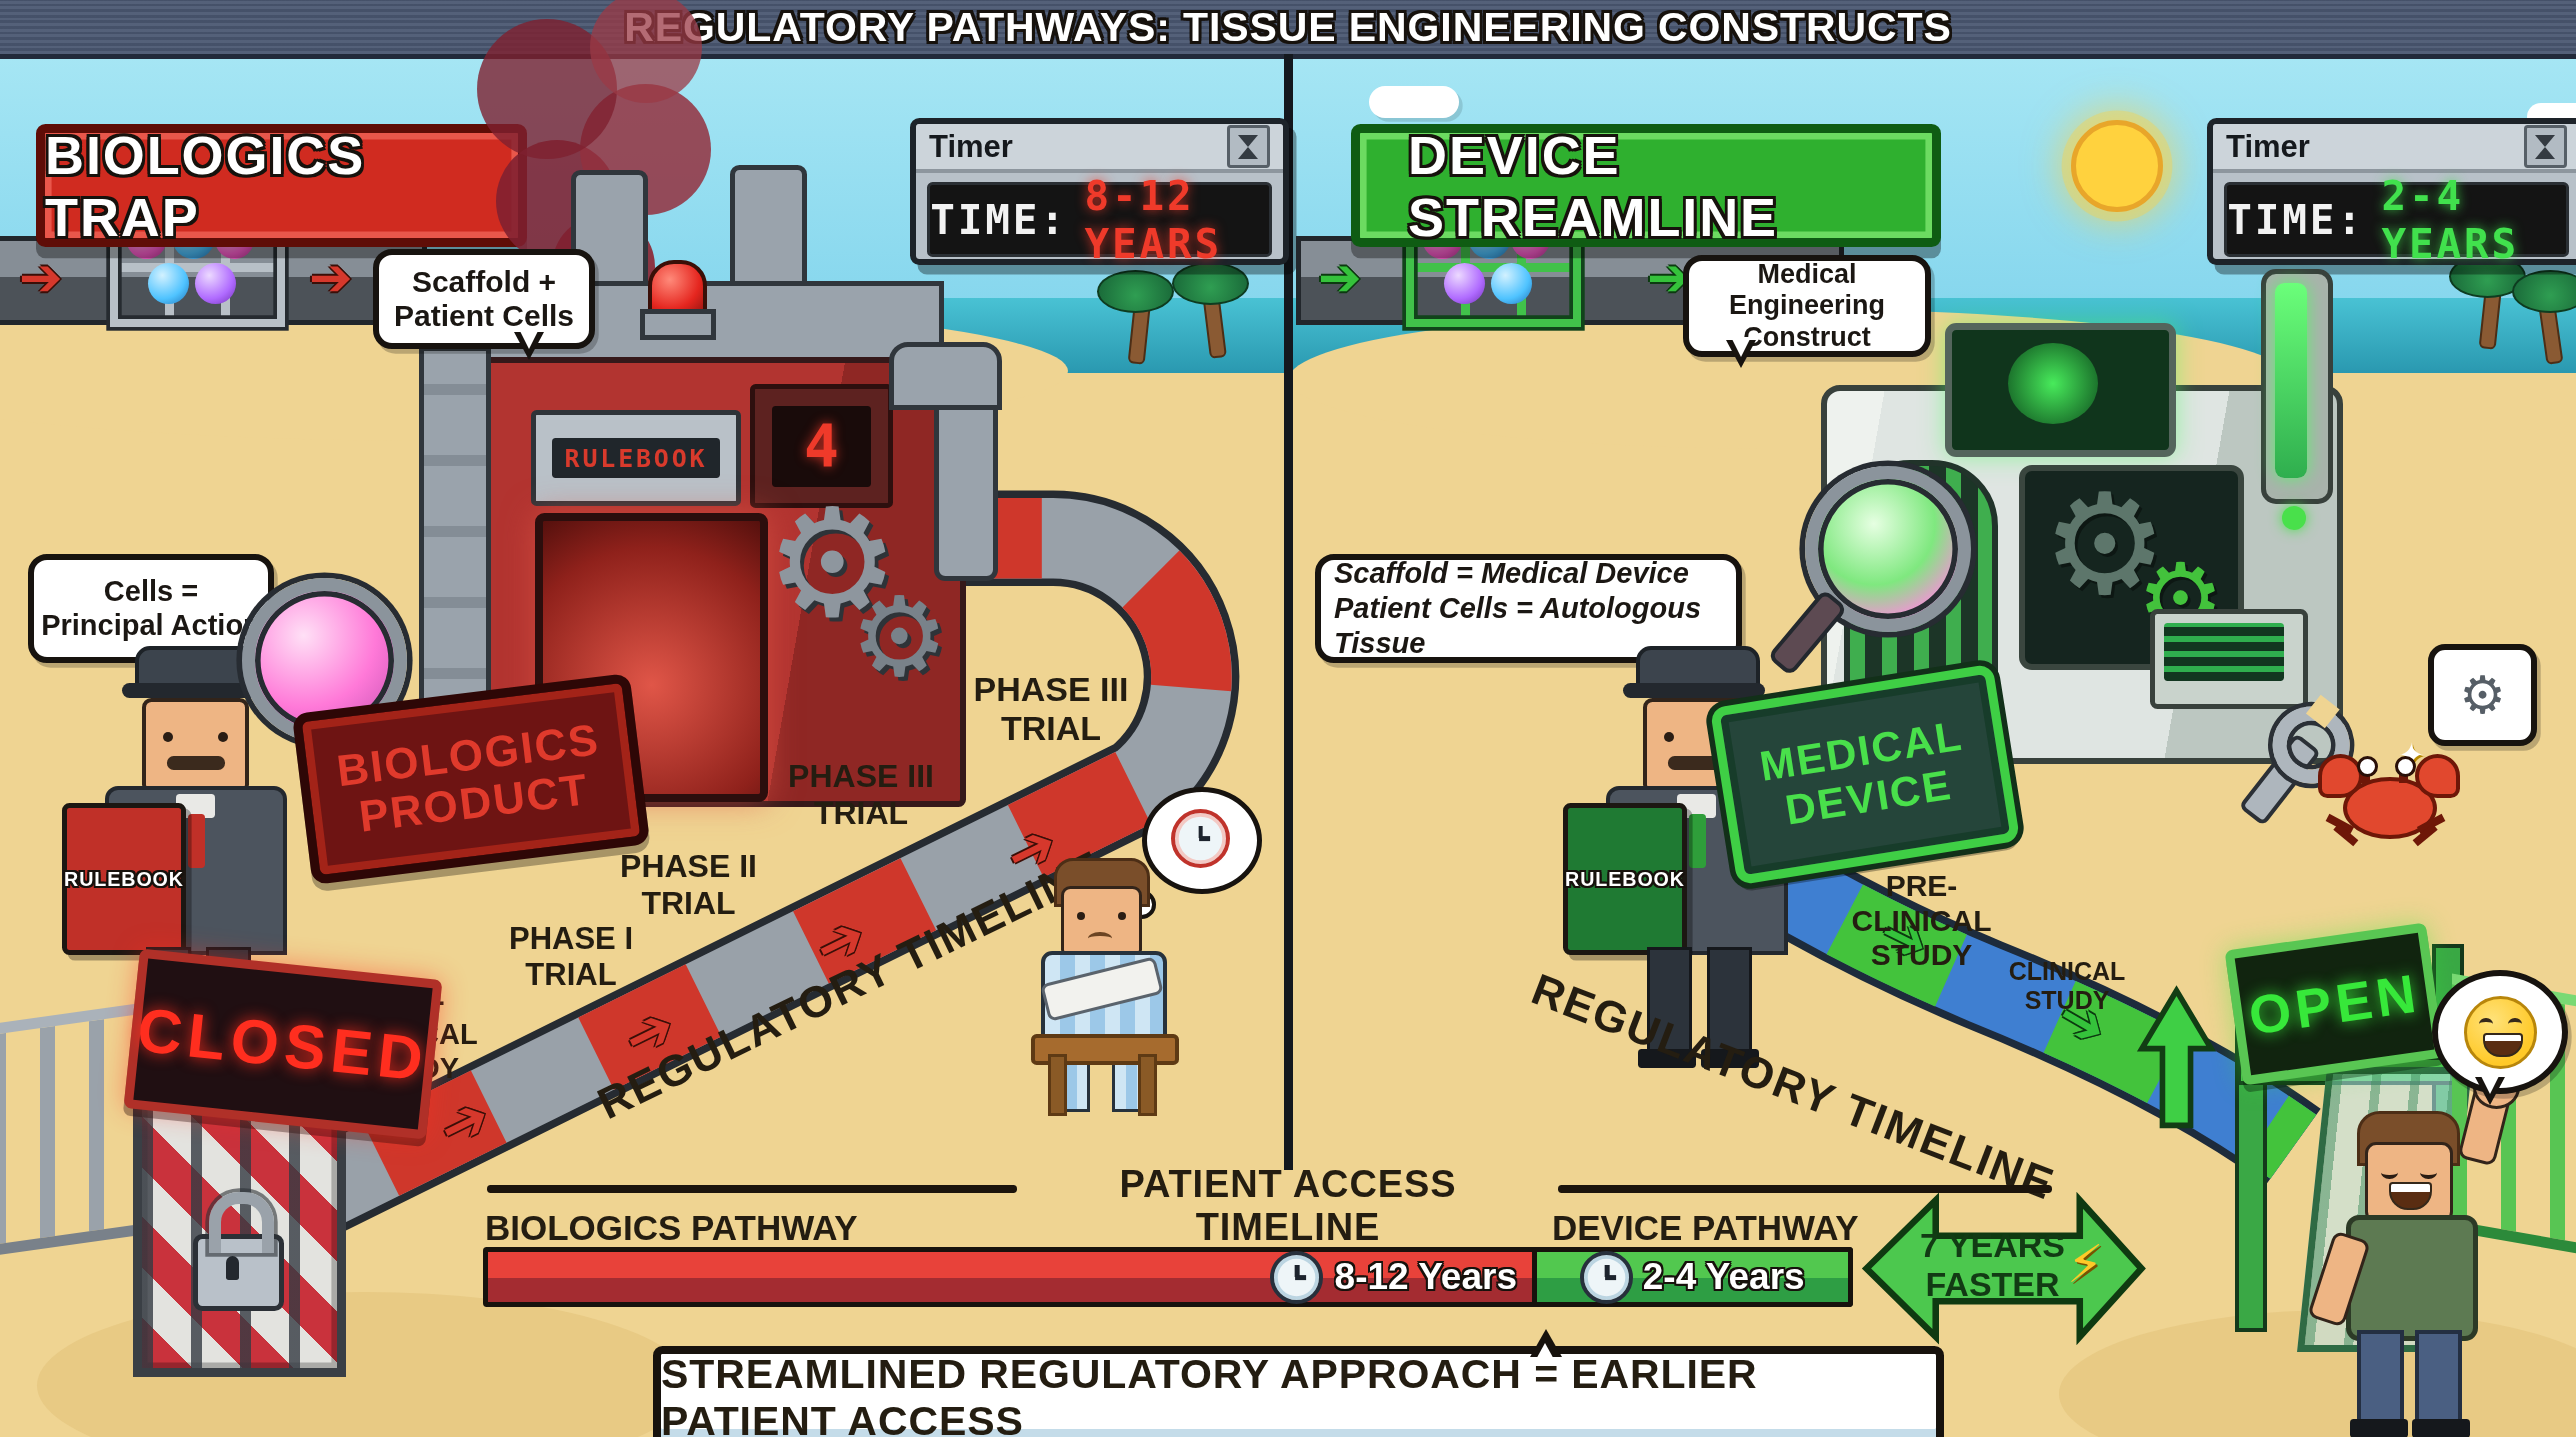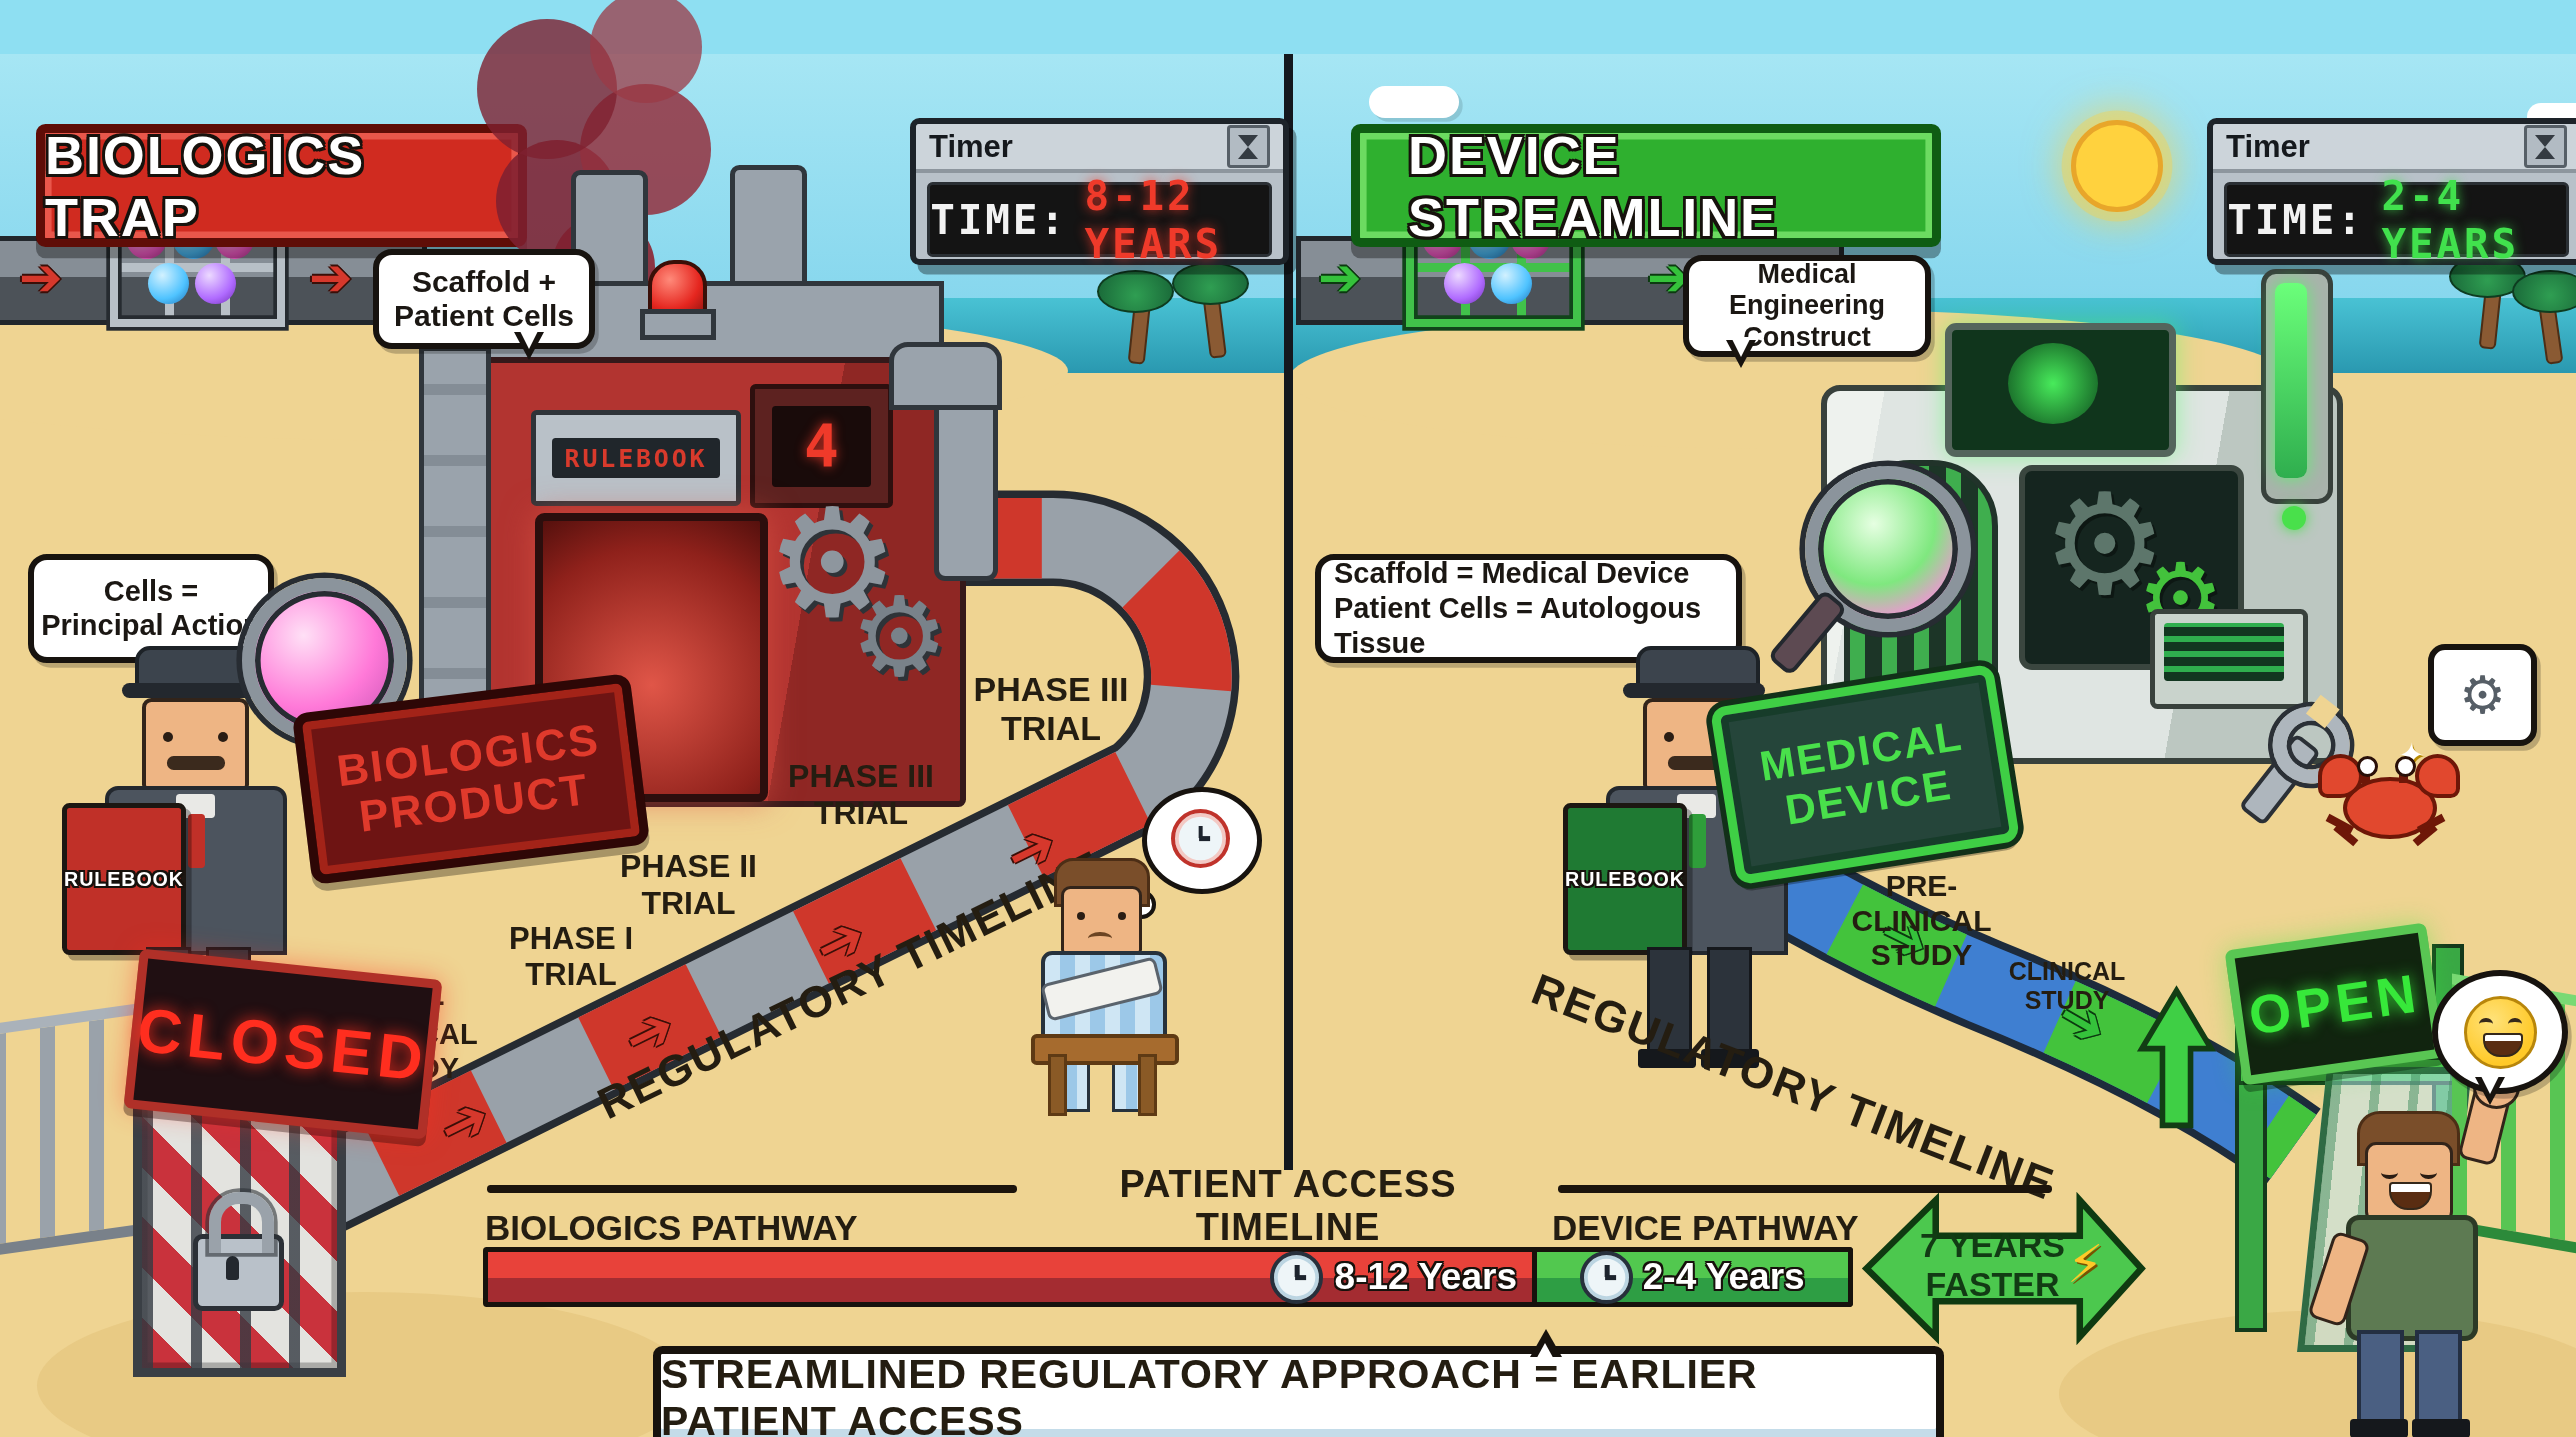--- a/index.html
+++ b/index.html
@@ -189,20 +189,24 @@
   <div class="abs palm-top" style="left:1097px;top:270px;"></div>
   <div class="abs palm-trunk" style="left:1206px;top:292px;transform:rotate(-7deg);"></div>
   <div class="abs palm-top" style="left:1172px;top:262px;"></div>
   <div class="abs palm-trunk" style="left:2482px;top:283px;transform:rotate(6deg);"></div>
   <div class="abs palm-top" style="left:2449px;top:255px;"></div>
   <div class="abs palm-trunk" style="left:2542px;top:298px;transform:rotate(-8deg);"></div>
   <div class="abs palm-top" style="left:2512px;top:270px;"></div>
 
   <div class="abs sun" style="left:2071px;top:120px;"></div>
 
+  <div class="abs titlebar">
+    <div class="scan"></div>
+    <span class="t ow title-text">REGULATORY PATHWAYS: TISSUE ENGINEERING CONSTRUCTS</span>
+  </div>
 
   <div class="abs divider"></div>
 
   <svg class="abs" style="left:0;top:0;" width="2576" height="1438" viewBox="0 0 2752 1536">
     <path d="M 985 575 L 1125 575 A 148 148 0 0 1 1218 838 L 300 1292" fill="none" stroke="#262b31" stroke-width="102"></path>
     <path d="M 985 575 L 1125 575 A 148 148 0 0 1 1218 838 L 300 1292" fill="none" stroke="#99a1a9" stroke-width="86"></path>
     <path d="M 985 575 L 1125 575 A 148 148 0 0 1 1218 838 L 300 1292" fill="none" stroke="#cf372b" stroke-width="86" stroke-dasharray="128 128"></path>
   </svg>
 
   <span class="abs arr arr-red" style="left:440px;top:1093px;font-size:58px;transform:rotate(-26deg);">➔</span>
@@ -422,21 +426,21 @@
       <div class="abs" style="left:9.4px;top:9.4px;width:32px;height:195px;background:linear-gradient(#6bff7a,#2fae4e);border-radius:9.4px;box-shadow:0 0 17px rgba(78,255,98,.8);"></div>
     </div>
     <div class="abs" style="left:461px;top:183px;width:24px;height:24px;border-radius:50%;background:#49e04b;box-shadow:0 0 13px #49e04b;"></div>
   </div>
 
   <div class="abs bubble tb-l t pre ctr" style="left:1683px;top:255px;width:236px;height:90px;font-size:27px;line-height:1.15;">
     <span class="pre">Medical Engineering
 Construct</span>
   </div>
 
-  <div class="abs bubble tb-r t pre" style="left:1315px;top:554px;width:389px;height:97px;font-size:29px;line-height:1.2;text-align:left;padding:0 13px;">
+  <div class="abs bubble tb-r t pre" style="left:1315px;top:554px;width:389px;height:97px;font-size:29px;line-height:1.2;text-align:left;padding:0 13px;font-style:italic;">
     <span class="pre">Scaffold = Medical Device
 Patient Cells = Autologous Tissue</span>
   </div>
 
   <div class="abs insp" style="left:1546px;top:646px;">
     <div class="cap"></div>
     <div class="brim"></div>
     <div class="face">
       <div class="eye" style="left:17px;"></div>
       <div class="eye" style="right:17px;"></div>

